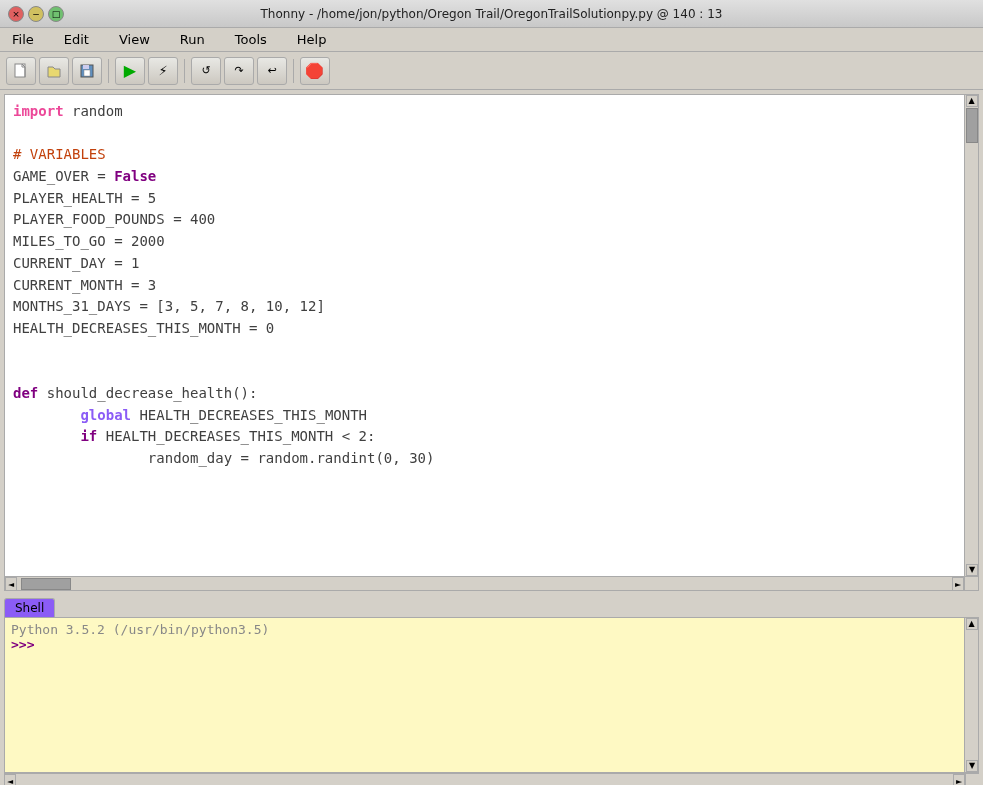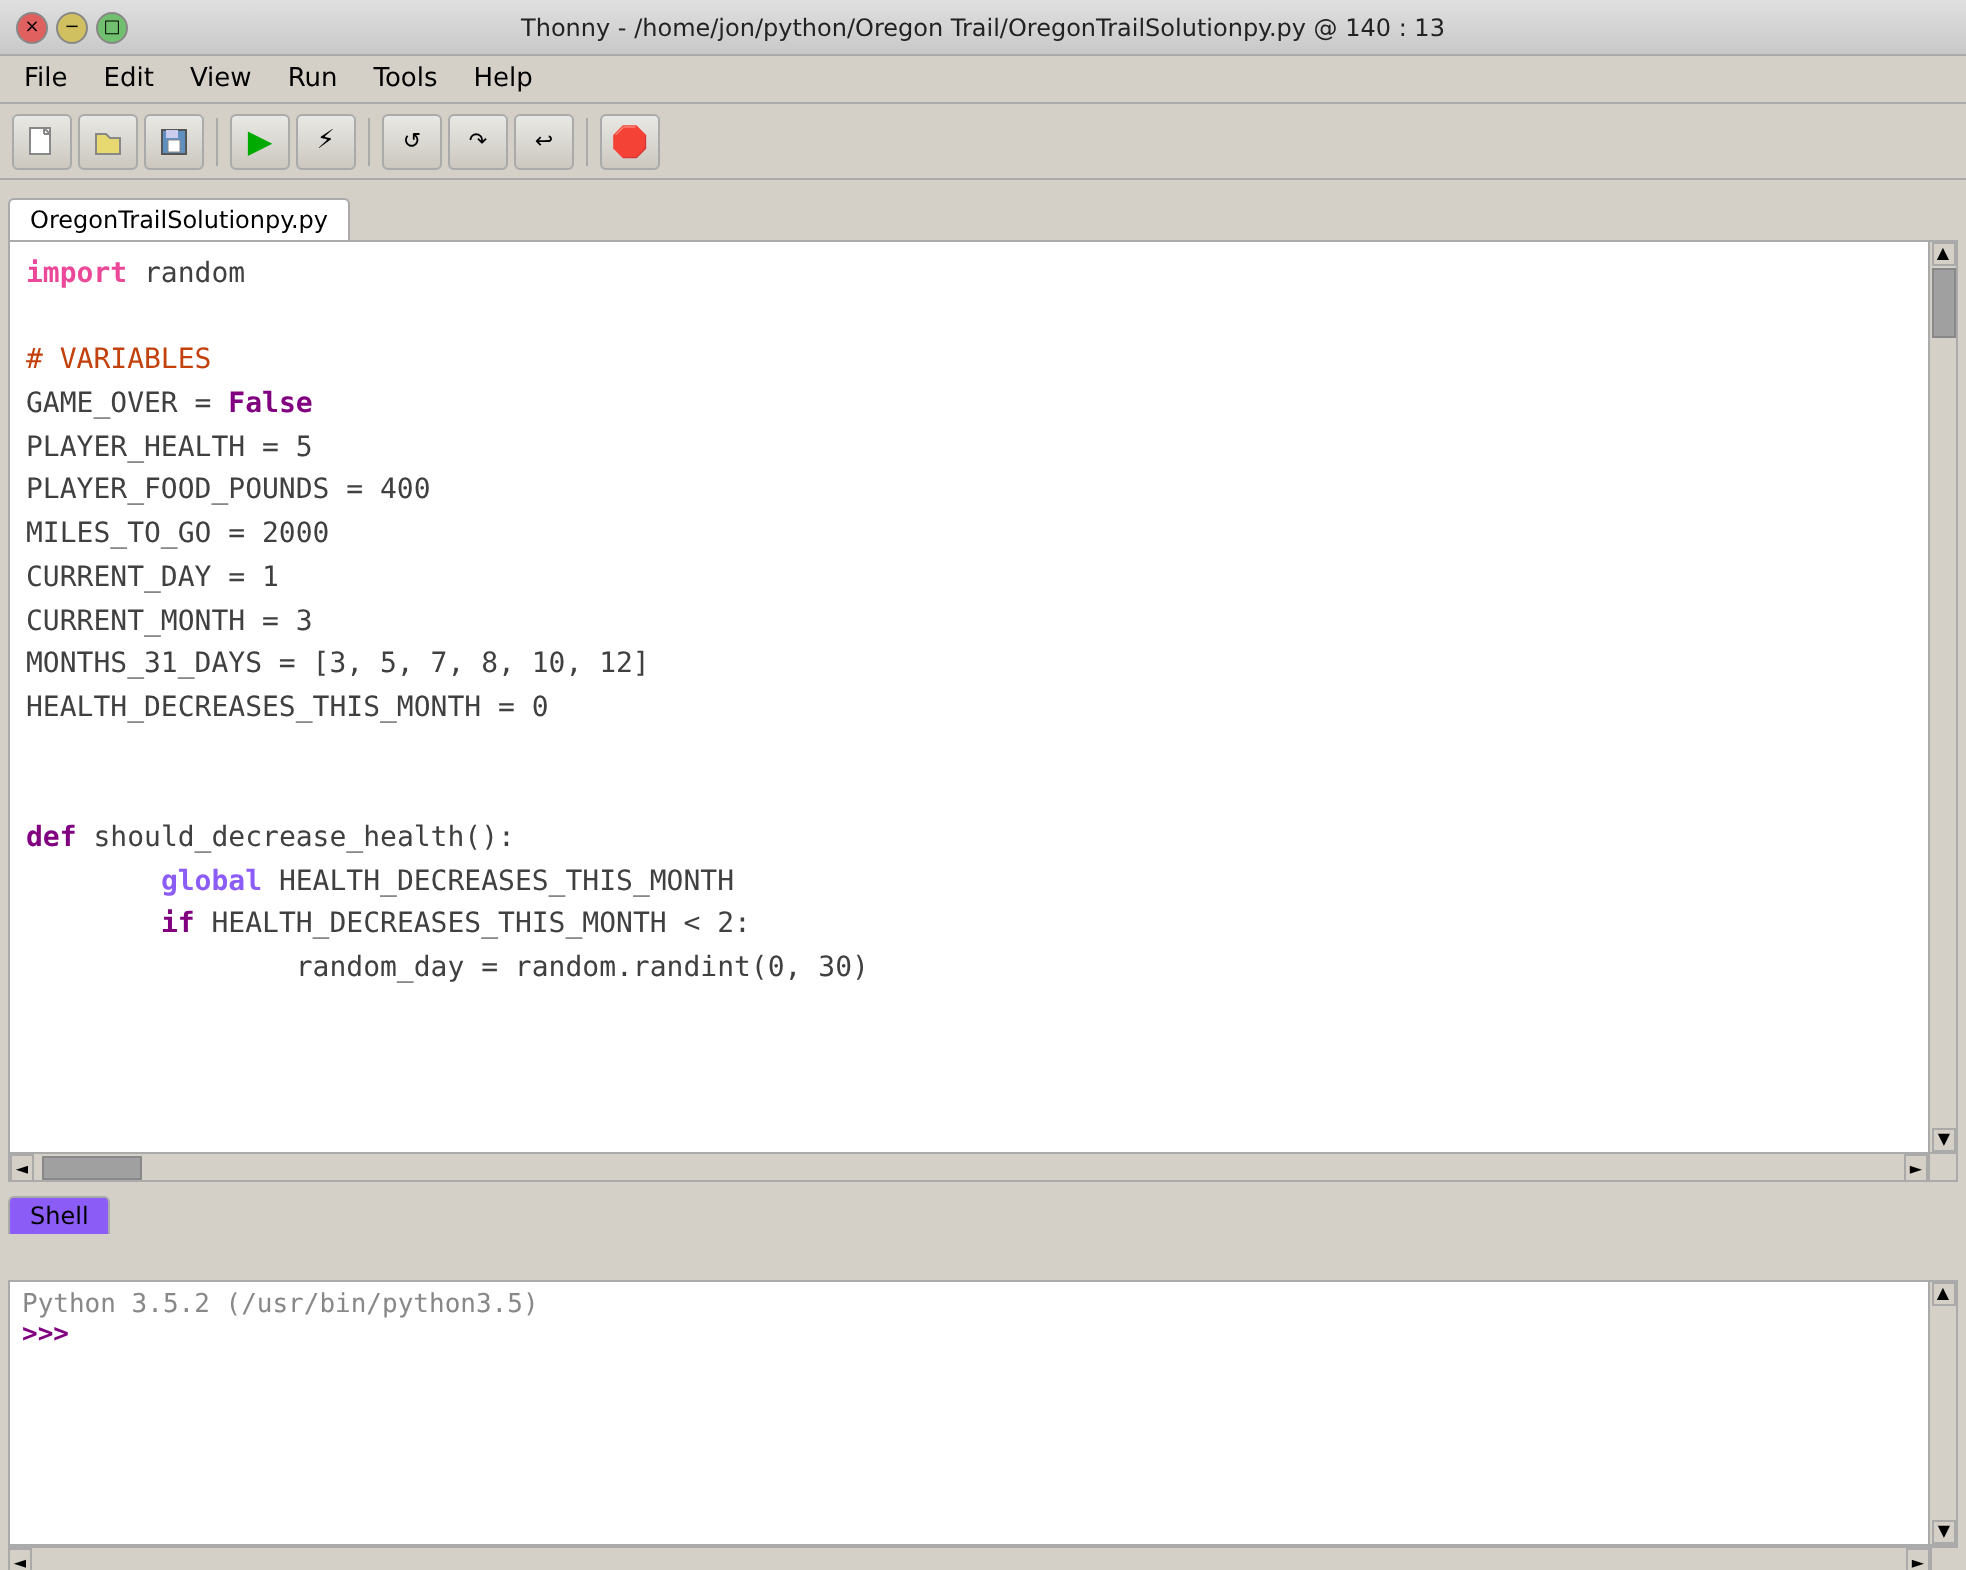--- a/index.html
+++ b/index.html
@@ -49,21 +49,21 @@
     }
 
     
     .menu-bar {
       display: flex;
       background: #d4d0c8;
       height: 24px;
       align-items: center;
       padding: 0 4px;
       border-bottom: 1px solid #aaa;
-      gap: 2px;
+      gap: 14px;
     }
     .menu-item {
       padding: 2px 8px;
       cursor: pointer;
       font-size: 13px;
       border-radius: 2px;
     }
 
     
     .toolbar {
@@ -168,27 +168,26 @@
     .shell-tab {
       background: #8b5cf6;
       border: 1px solid #aaa;
       border-bottom: none;
       padding: 2px 10px;
       font-size: 12px;
       cursor: pointer;
       border-radius: 3px 3px 0 0;
     }
     .shell-panel {
-      background: #ffffff;
+      background: #fef9c3;
       border: 1px solid #aaa;
       flex: 1;
       overflow: hidden;
       position: relative;
       display: flex;
-      margin-top: 23px;
     }
     .shell-content {
       flex: 1;
       padding: 4px 6px;
       font-family: 'DejaVu Sans Mono', 'Courier New', monospace;
       font-size: 13px;
       overflow-y: auto;
       color: #333;
     }
     .shell-prompt { color: #800080; font-weight: bold; }
@@ -240,23 +239,20 @@
   <div class="tb-btn" title="Debug" style="font-size:13px;">⚡</div>
   <div class="tb-separator"></div>
   <div class="tb-btn" title="Step over" style="font-size:11px;">↺</div>
   <div class="tb-btn" title="Step into" style="font-size:11px;">↷</div>
   <div class="tb-btn" title="Step out" style="font-size:11px;">↩</div>
   <div class="tb-separator"></div>
   <div class="tb-btn" title="Stop" style="font-size:15px; color:#cc0000;">🛑</div>
 </div>
 
 <div class="editor-container" style="display:flex; flex-direction:column;">
-  <div class="tab-bar">
-    <div class="tab">OregonTrailSolutionpy.py</div>
-  </div>
   <div class="code-panel">
     <div class="code-scroll" style="padding-right: 18px;">
       <pre><span class="kw-import">import</span><span class="normal"> random</span>
 
 <span class="comment"># VARIABLES</span>
 <span class="normal">GAME_OVER = </span><span class="kw-false">False</span>
 <span class="normal">PLAYER_HEALTH = 5</span>
 <span class="normal">PLAYER_FOOD_POUNDS = 400</span>
 <span class="normal">MILES_TO_GO = 2000</span>
 <span class="normal">CURRENT_DAY = 1</span>

